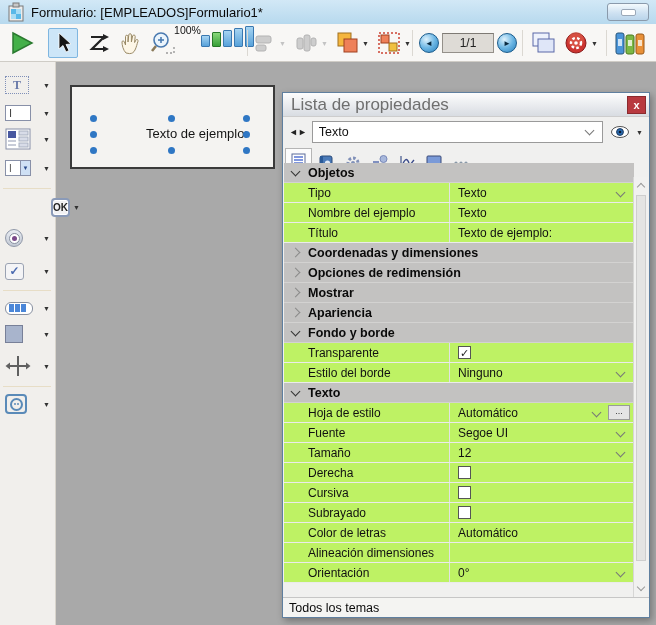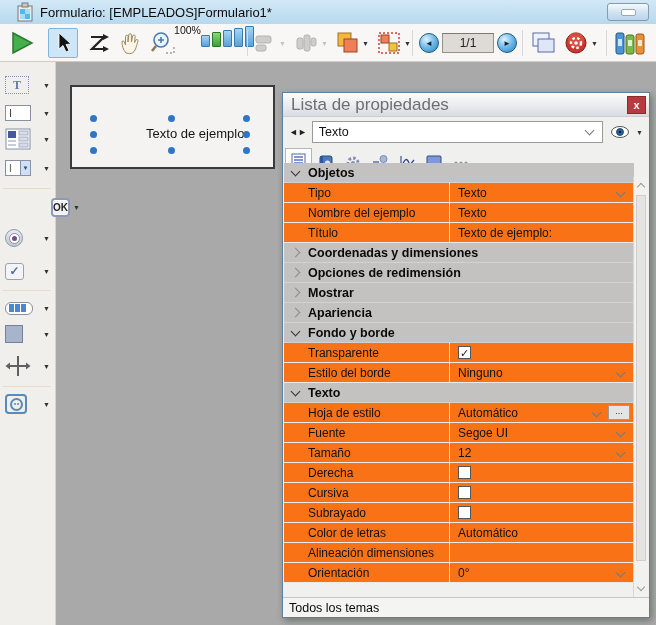--- a/index.html
+++ b/index.html
@@ -1,21 +1,21 @@
 <!DOCTYPE html>
 <html><head>
 <meta charset="utf-8">
 <style>
   * { margin:0; padding:0; box-sizing:border-box; }
   body { font-family:"Liberation Sans", sans-serif; background:#666; }
   .screen { position:relative; width:656px; height:625px; background:#a9a9a9; overflow:hidden; font-size:12px; color:#111; }
 
   
   .titlebar { position:absolute; top:0; left:0; width:656px; height:24px;
-    background:linear-gradient(#d2e8f6,#b7d9ee); display:flex; align-items:center; padding-left:16px; }
+    background:linear-gradient(#d2e8f6,#b7d9ee); display:flex; align-items:center; padding-left:7px; }
   .title-text { font-size:13px; color:#0a0a0a; margin-left:6px; }
   .min-btn { position:absolute; right:7px; top:3px; width:42px; height:18px; border:1px solid #8a9aab;
     border-radius:3px; background:linear-gradient(#f4fafd,#cfe2f2 55%,#b9d4ea); display:flex; align-items:center; justify-content:center; }
   .min-glyph { width:15px; height:7px; background:#fff; border:1px solid #9aa8b8; border-radius:2px; }
 
   
   .toolbar { position:absolute; top:24px; left:0; width:656px; height:38px; background:#f8f7f5; border-bottom:1px solid #cfccc6; }
   .titem { position:absolute; top:4px; height:30px; display:flex; align-items:center; justify-content:center; }
   .selbox { background:#cde6f8; border:1px solid #7fb6e0; border-radius:2px; }
   .vsep { position:absolute; top:6px; width:1px; height:26px; background:#dbd8d2; }
@@ -72,21 +72,21 @@
   .pcombo { flex:1; height:22px; background:#fff; border:1px solid #9a9a9a; display:flex; align-items:center;
     padding:0 22px 0 6px; margin:0 7px 0 5px; position:relative; font-size:12.5px; }
   .vchev { width:7px; height:7px; border:solid #777; border-width:0 1.5px 1.5px 0; transform:rotate(45deg); }
   .pcombo .vchev { position:absolute; right:9px; top:5px; }
   .peye { display:flex; align-items:center; gap:3px; }
   .ptabs { position:absolute; top:55px; left:2px; height:27px; display:flex; align-items:flex-end; }
   .ptab { width:27px; height:25px; display:flex; align-items:center; justify-content:center; }
   .ptab.active { height:27px; background:#fcfcfc; border:1px solid #b5b5b5; border-bottom:none; }
 
   .prows { position:absolute; top:70px; left:1px; width:350px; }
-  .prow { height:20px; display:flex; align-items:center; background:#f97316; border-bottom:1px solid #ebebeb; position:relative; }
+  .prow { height:20px; display:flex; align-items:center; background:#bef264; border-bottom:1px solid #ebebeb; position:relative; }
   .prow.section { background:#c3c2c1; border-bottom:1px solid #d3d2d1; }
   .sec-chev { width:7px; height:7px; border:solid #333; border-width:0 1.5px 1.5px 0; transform:rotate(45deg); margin:-3px 0 0 8px; }
   .sec-chev.right { border-color:#8a8a8a; transform:rotate(-45deg); margin:0 0 0 8px; }
   .sec-label { font-weight:bold; color:#0a0a0a; margin-left:9px; font-size:12.5px; }
   .plabel { width:166px; height:100%; padding-left:24px; display:flex; align-items:center; border-right:1px solid #e2e2e2; }
   .pvalue { flex:1; height:100%; display:flex; align-items:center; padding-left:8px; position:relative; }
   .pvalue .vchev { position:absolute; right:10px; top:6px; }
   .pvalue .vchev.shift { right:34px; }
   .pcheck { width:13px; height:13px; border:1px solid #555; background:#fff; font-size:11px; line-height:12px; text-align:center; color:#222; }
   .browse-btn { position:absolute; right:4px; top:2px; width:22px; height:15px; background:#e4e4e4; border:1px solid #9a9a9a;

